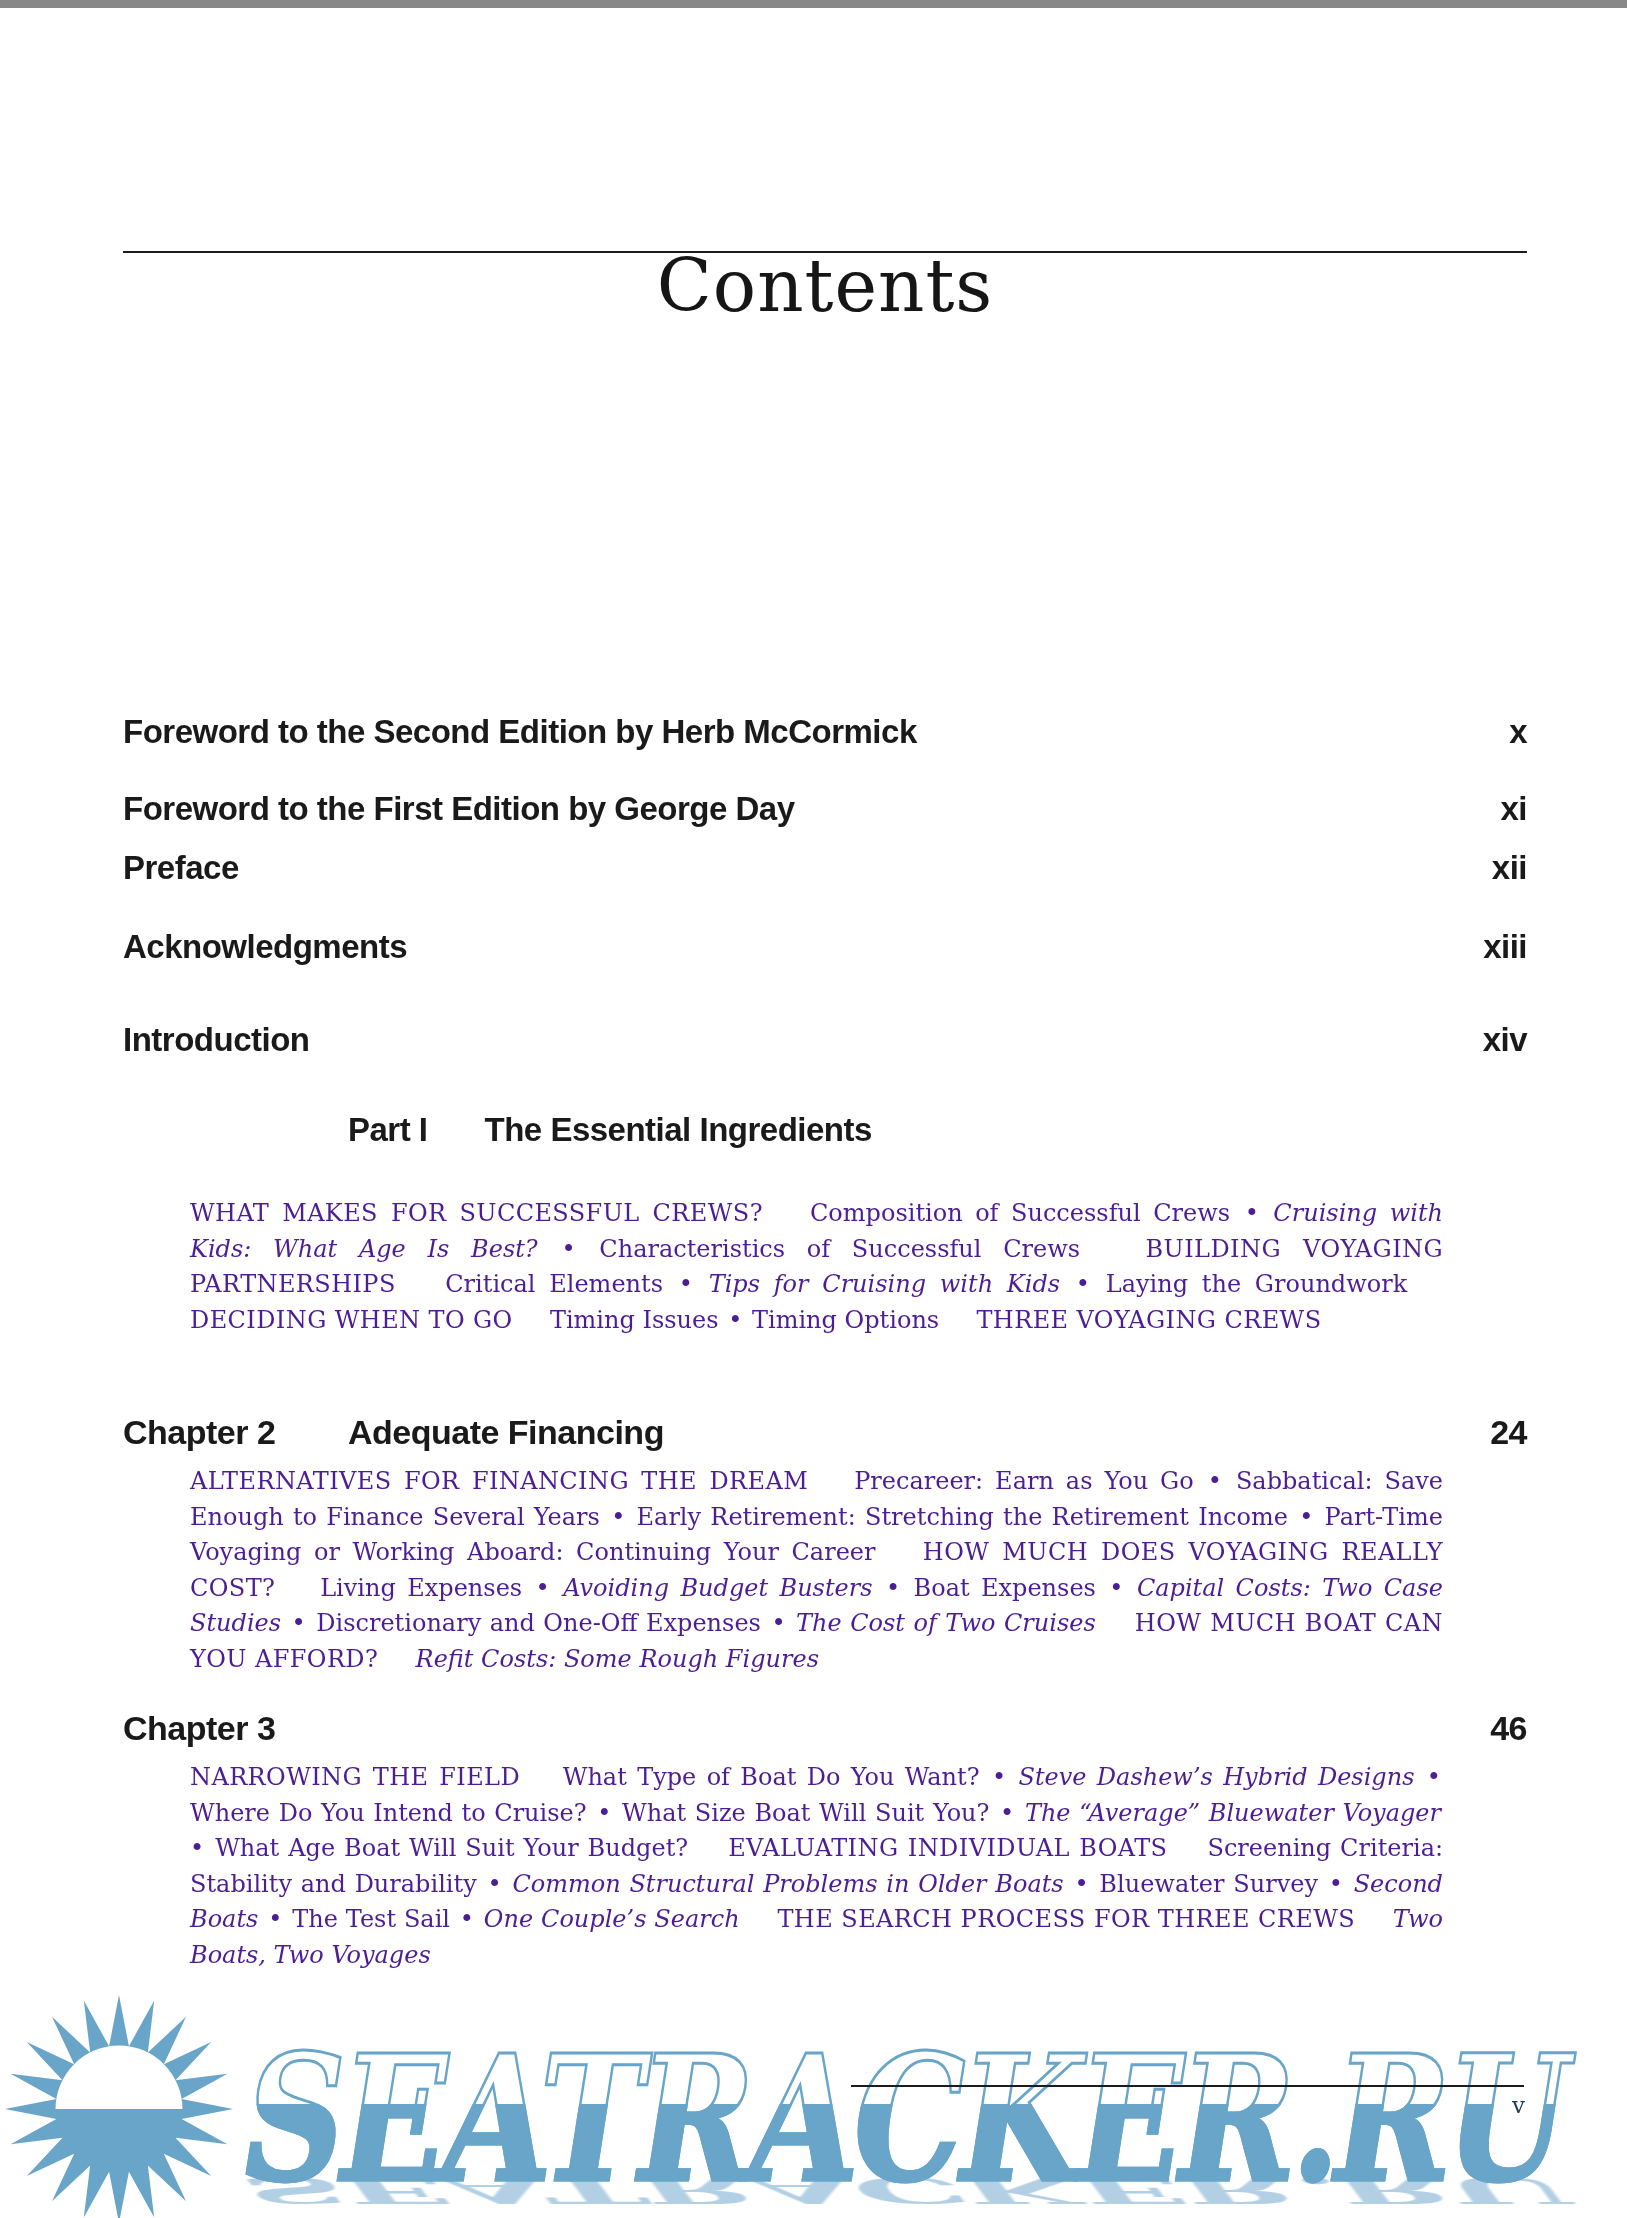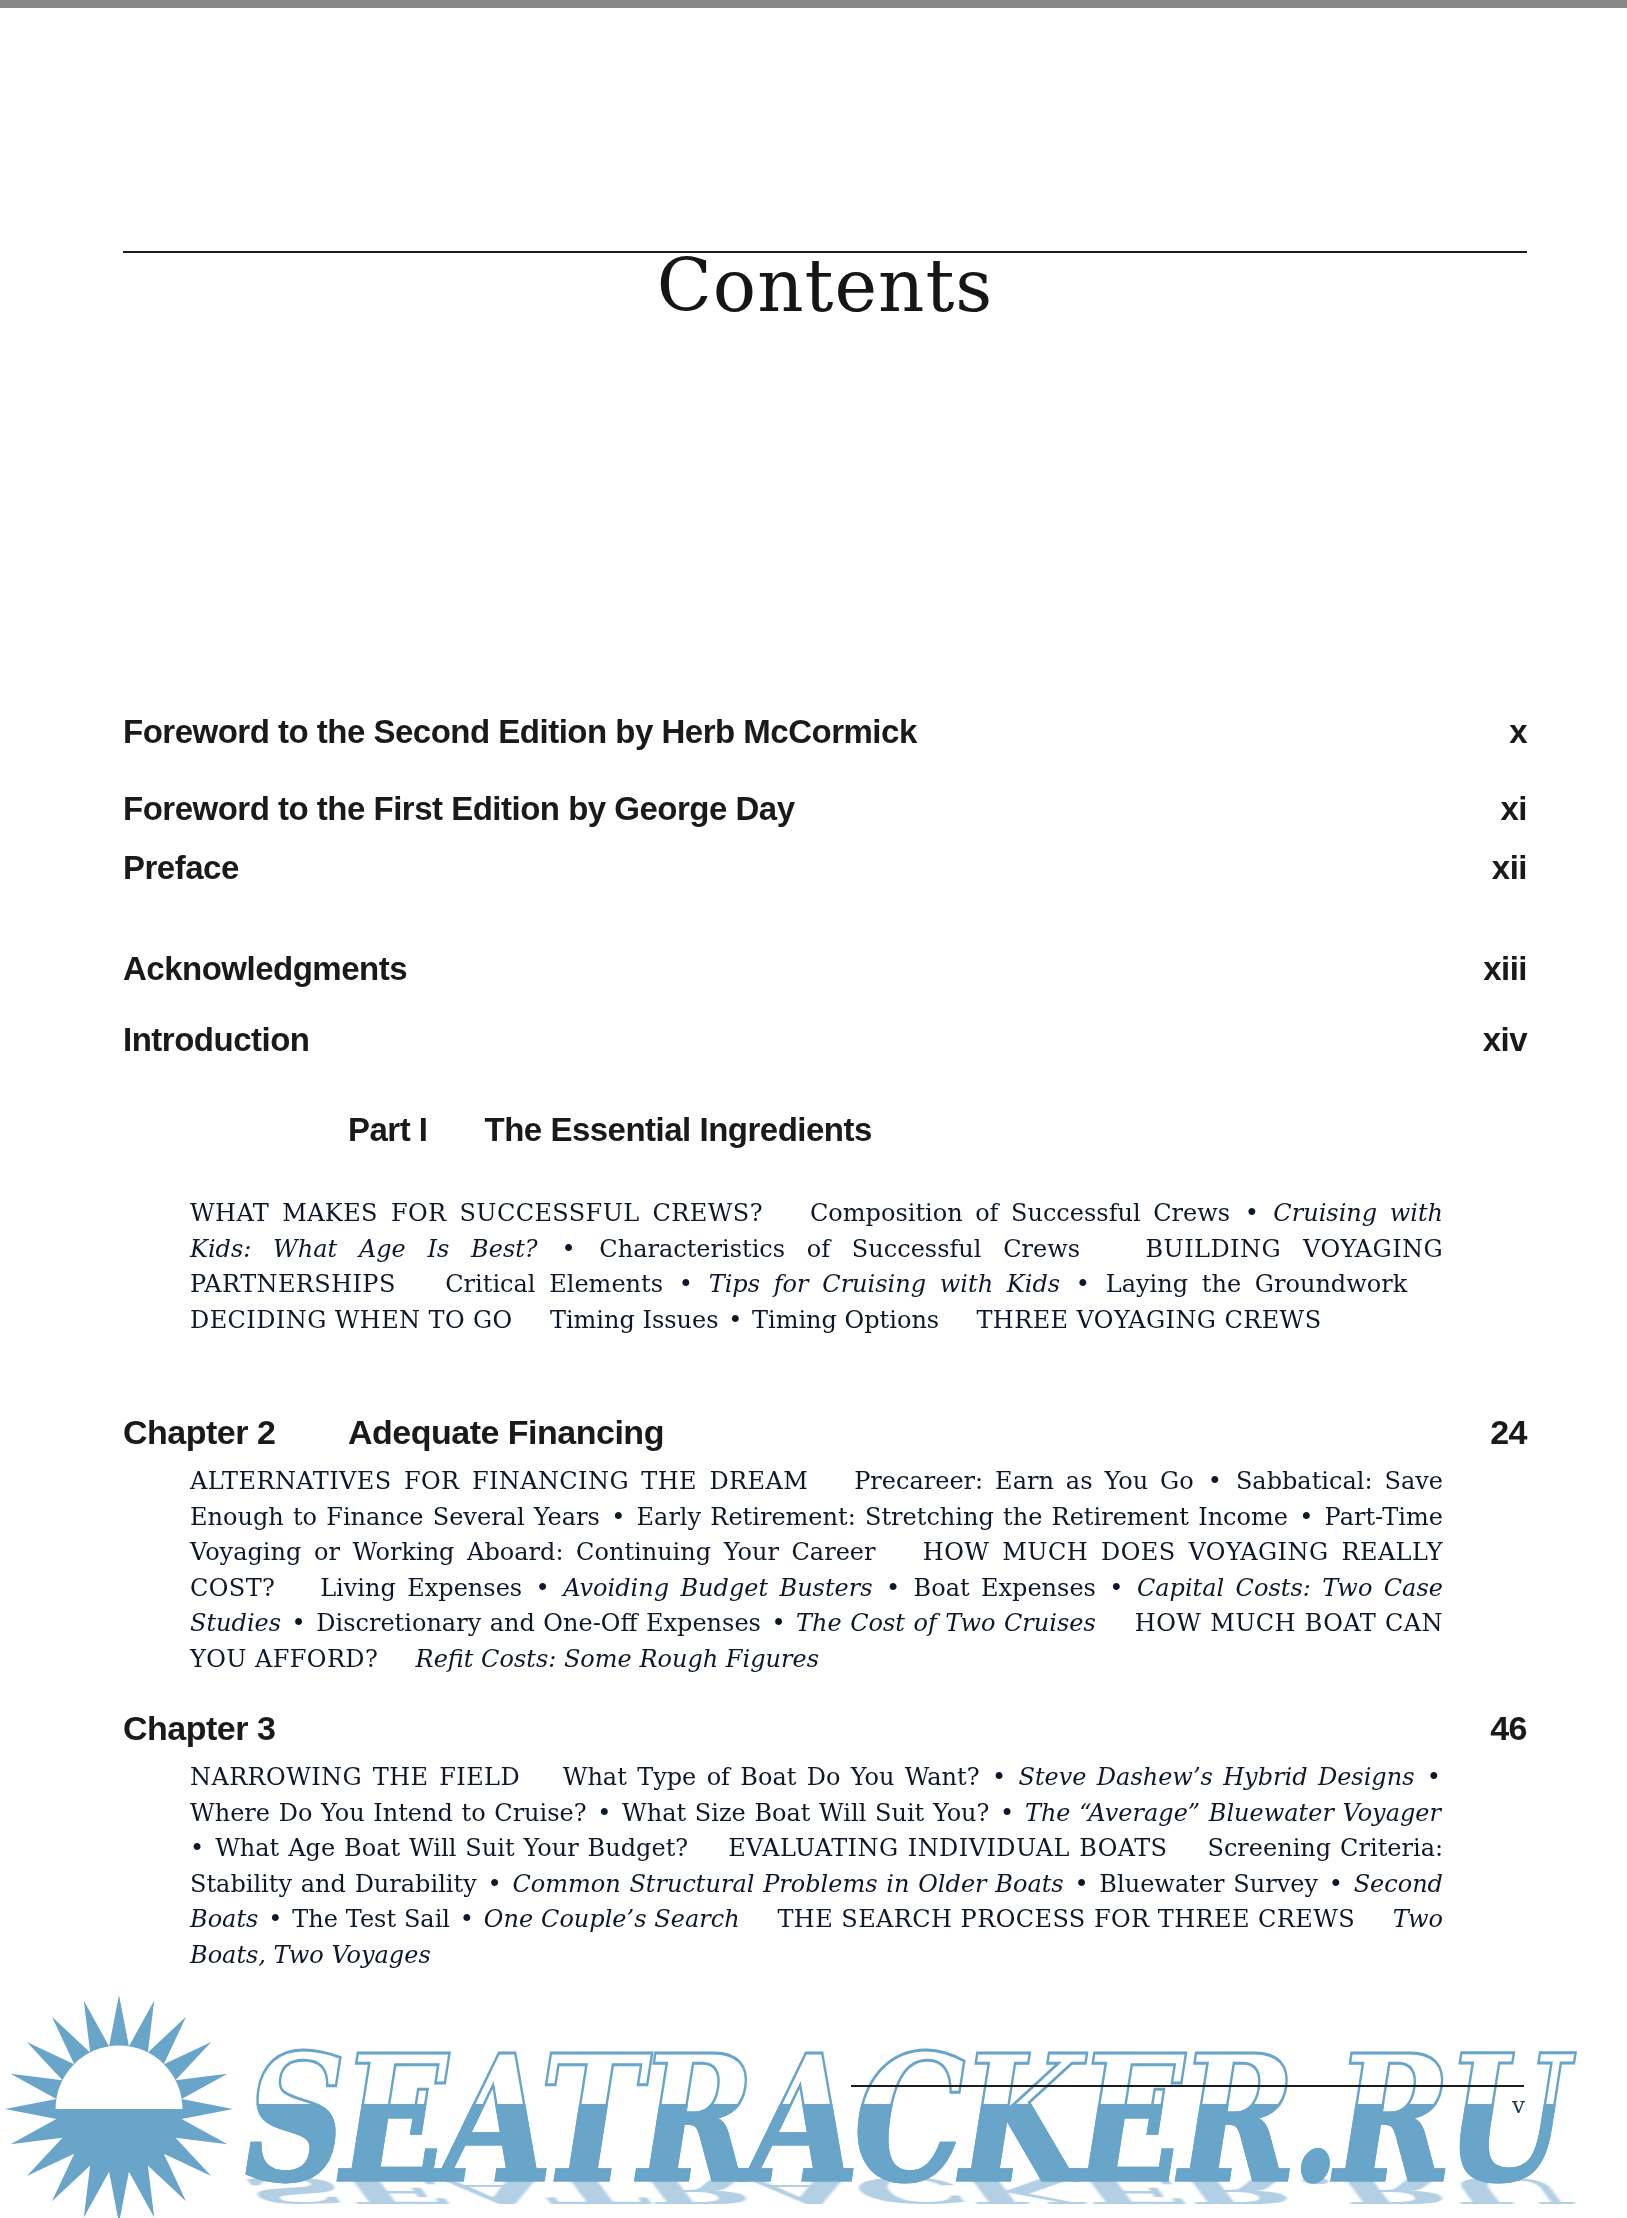--- a/index.html
+++ b/index.html
@@ -22,21 +22,21 @@
   
   .front-matter{position:absolute; left:123px; top:705px; width:1404px;}
   .fm-row{
     position:absolute; left:0; right:0; height:44px;
     display:flex; justify-content:space-between; align-items:flex-start;
     font-weight:bold; font-size:33px; letter-spacing:-0.5px;
   }
   .fm-row:nth-child(1){top:0;}
   .fm-row:nth-child(2){top:77px;}
   .fm-row:nth-child(3){top:136px;}
-  .fm-row:nth-child(4){top:237px;}
+  .fm-row:nth-child(4){top:215px;}
   .fm-row:nth-child(5){top:308px;}
   
   .part-heading{
     position:absolute; left:348px; top:1100px; height:44px; line-height:44px;
     font-weight:bold; font-size:33px; letter-spacing:-0.5px; white-space:nowrap;
   }
   .part-heading .part-title{margin-left:57px;}
   
   .chapters{position:absolute; left:123px; top:1178px; width:1404px;}
   .chapter{position:absolute; left:0; right:0;}
@@ -45,21 +45,21 @@
   .chapter:nth-child(3){top:520px;}
   .chapter-head{
     display:flex; align-items:center; height:44px;
     font-weight:bold; font-size:34px; letter-spacing:-0.5px;
   }
   .ch-label{width:225px; flex:0 0 225px;}
   .ch-page{margin-left:auto; text-align:right;}
   .chapter-summary{
     margin:10px 0 0 67px; width:1253px;
     font-family:"DejaVu Serif", serif; font-weight:normal;
-    font-size:24px; line-height:35.5px; color:#0f172a;
+    font-size:24px; line-height:35.5px; color:#4c1d95;
     text-align:justify;
   }
   .seg-caps{letter-spacing:0.4px;}
   .seg-it{font-style:italic;}
   .gap{display:inline-block; width:22px;}
   .bullet{padding:0 2px;}
   
   .watermark{position:absolute; left:0; top:0; width:100%; height:100%; pointer-events:none;font-style:italic;}
   .sun-svg{position:absolute; left:2px; top:1984px; width:234px; height:234px;}
   .wm-text{

